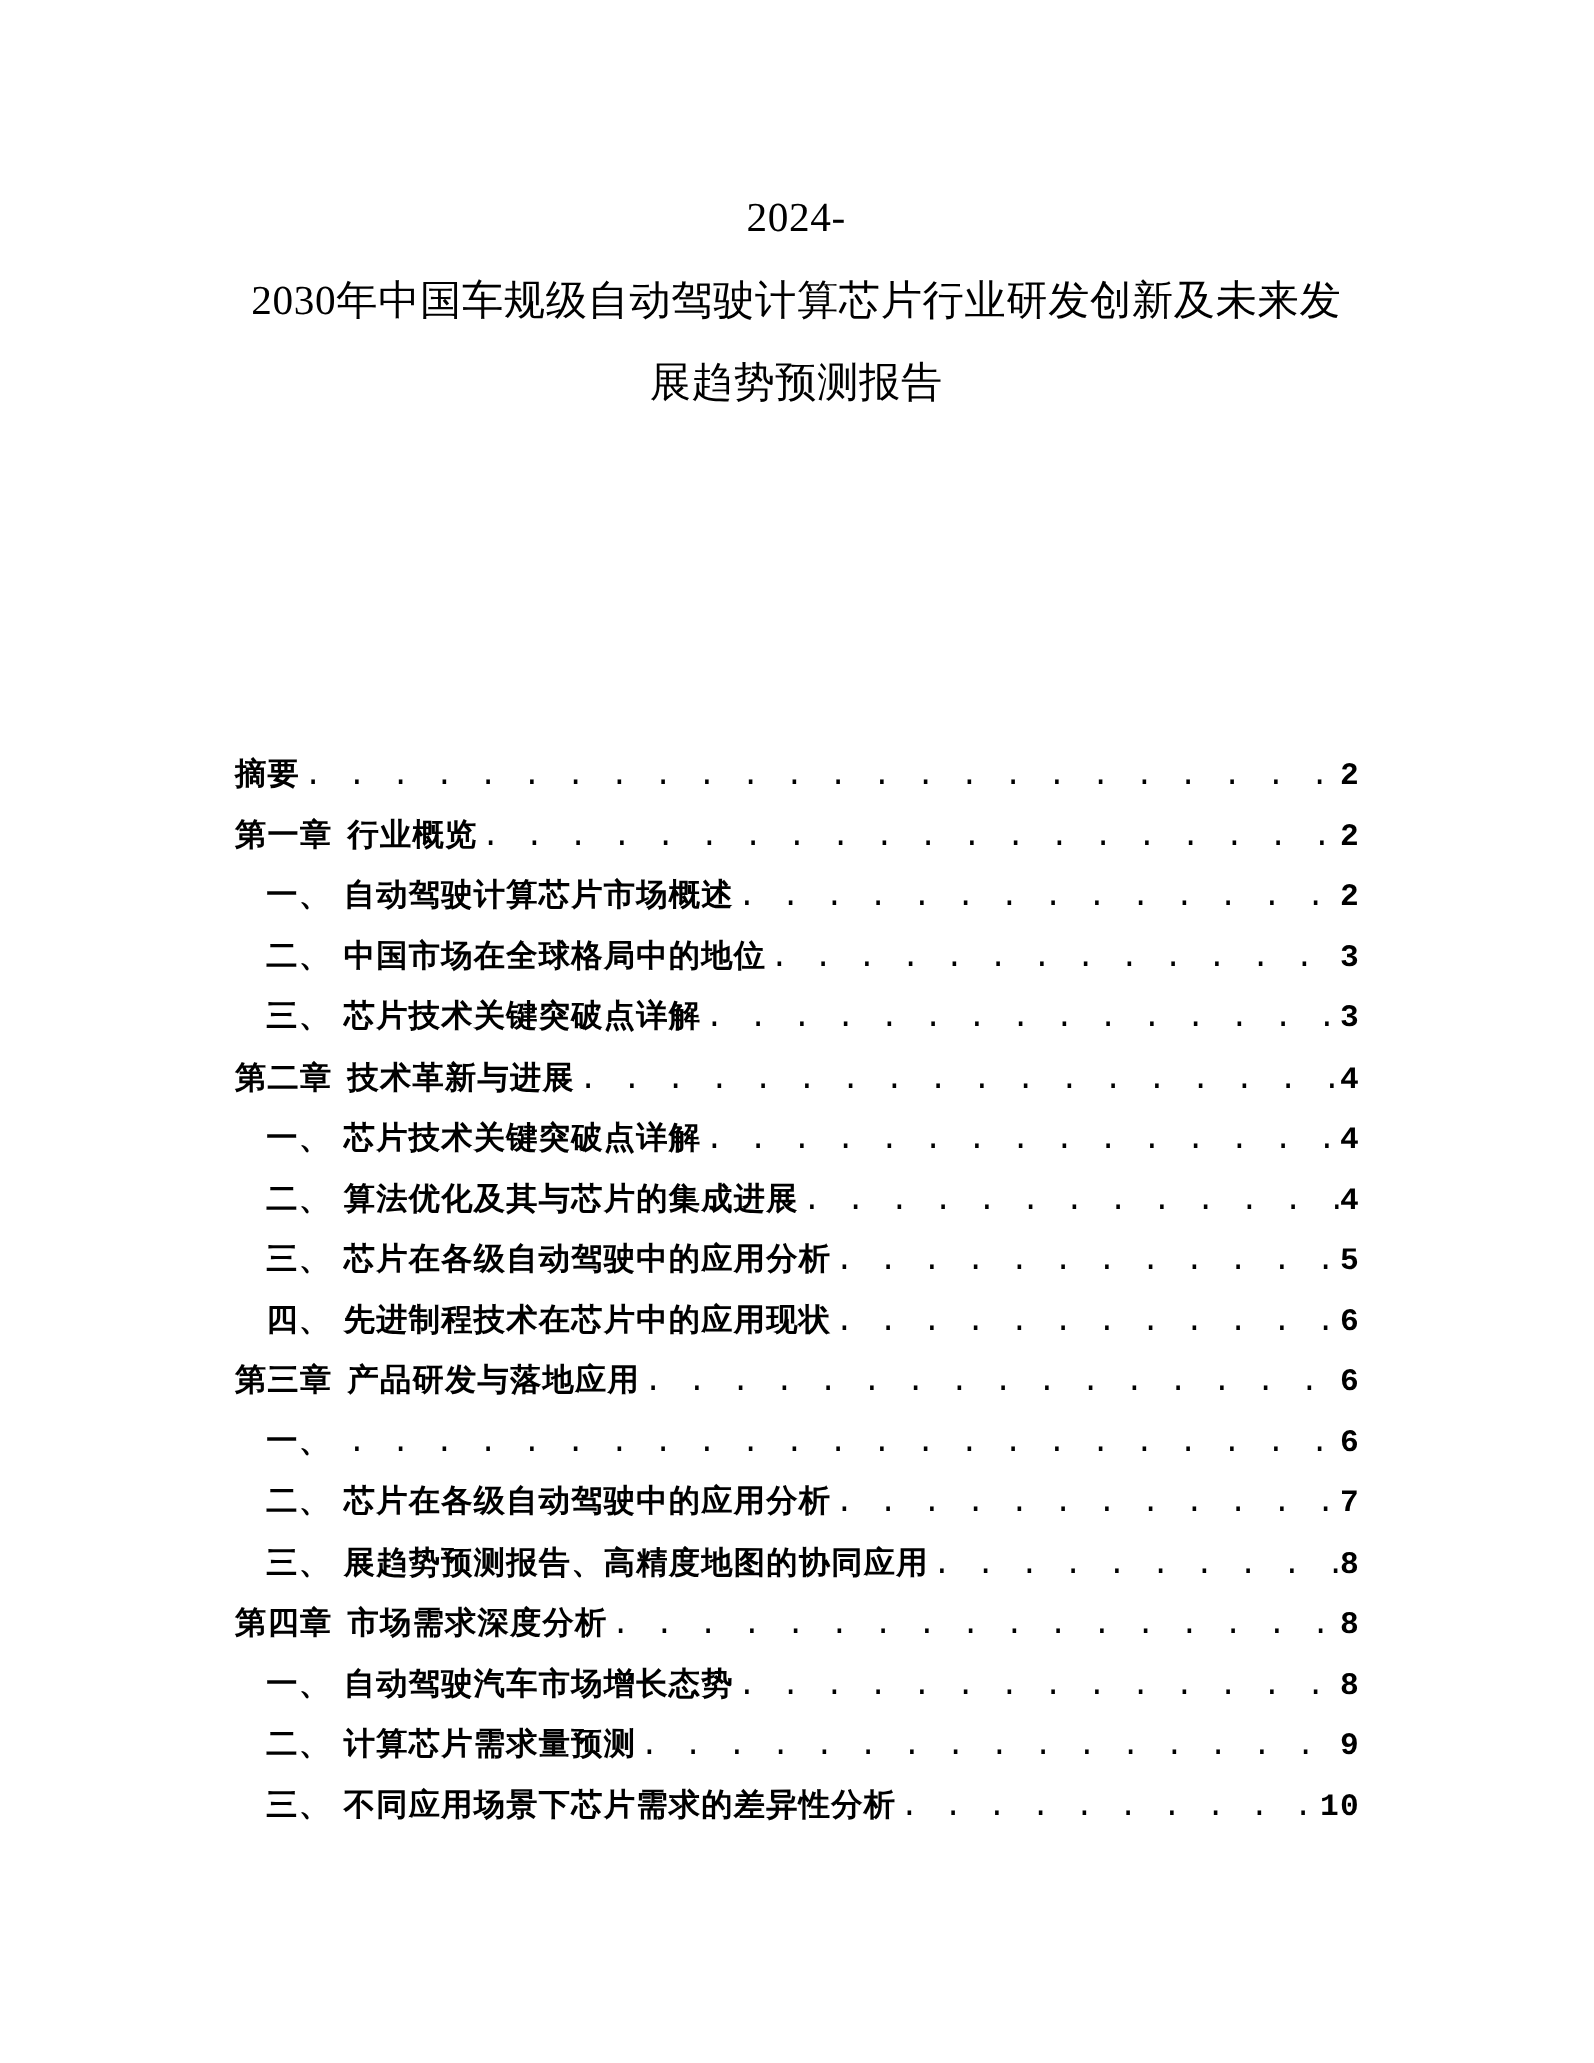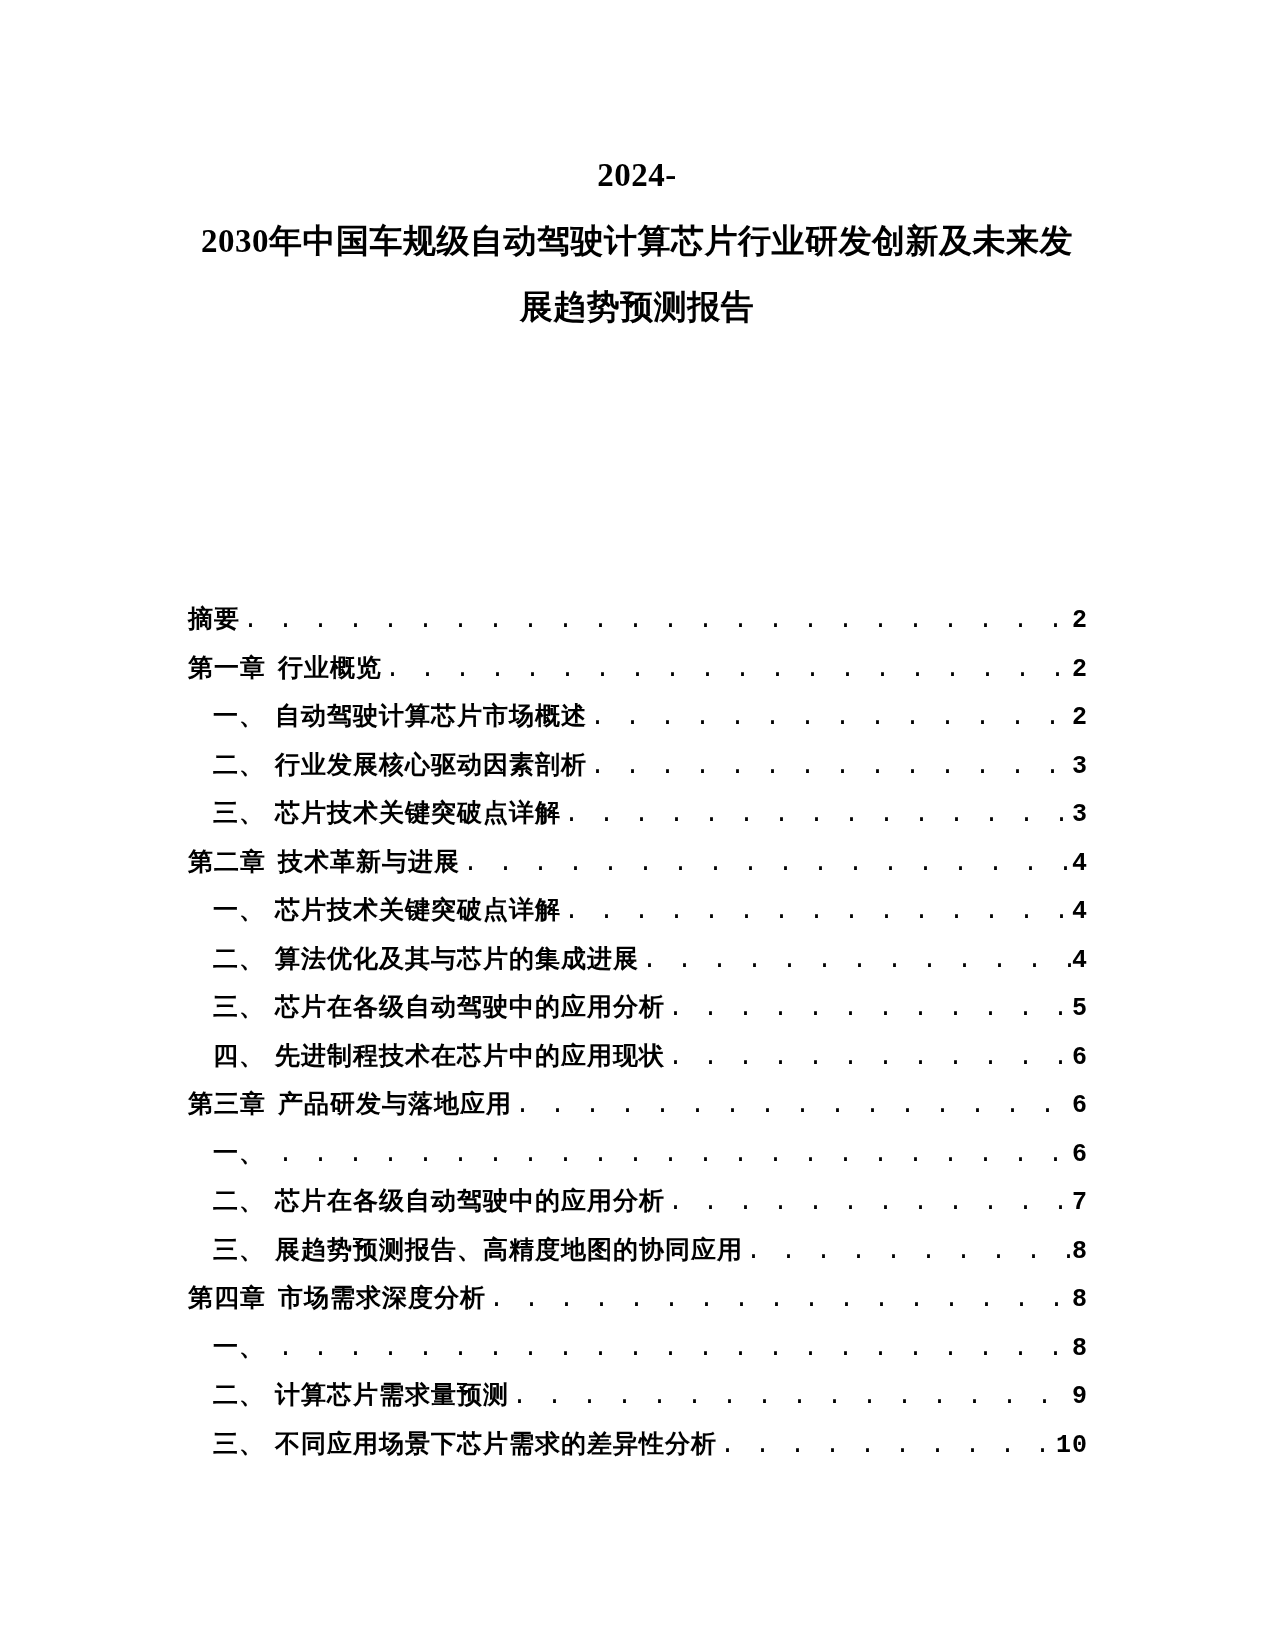--- a/index.html
+++ b/index.html
@@ -17,21 +17,21 @@
     font-family: "Liberation Serif", "DejaVu Serif", serif;
     overflow: hidden;
   }
   .doc-title {
     position: absolute;
     top: 142px;
     left: 187px;
     width: 900px;
     text-align: center;
     font-size: 33px;
-    font-weight: bold;
+    font-weight: normal;
     line-height: 66px;
     letter-spacing: 0.5px;
     color: #000000;
   }
   .toc {
     position: absolute;
     top: 597px;
     left: 188px;
     width: 900px;
   }
@@ -104,21 +104,21 @@
 
     <div class="toc-row sub">
       <span class="num">一、</span>
       <span class="t">自动驾驶计算芯片市场概述</span>
       <span class="leader">. . . . . . . . . . . . . . . . . . . . . . . . . . . . . . . . . . . . . . . . . . . . . . . . . . . . . . . . . . . . . . . . . . . . . . . . . . . . . . . . . . . . . . . . . . </span>
       <span class="pg">2</span>
     </div>
 
     <div class="toc-row sub">
       <span class="num">二、</span>
-      <span class="t">行业发展核心驱动因素剖析</span>
+      <span class="t">中国市场在全球格局中的地位</span>
       <span class="leader">. . . . . . . . . . . . . . . . . . . . . . . . . . . . . . . . . . . . . . . . . . . . . . . . . . . . . . . . . . . . . . . . . . . . . . . . . . . . . . . . . . . . . . . . . . </span>
       <span class="pg">3</span>
     </div>
 
     <div class="toc-row sub">
       <span class="num">三、</span>
       <span class="t">芯片技术关键突破点详解</span>
       <span class="leader">. . . . . . . . . . . . . . . . . . . . . . . . . . . . . . . . . . . . . . . . . . . . . . . . . . . . . . . . . . . . . . . . . . . . . . . . . . . . . . . . . . . . . . . . . . </span>
       <span class="pg">3</span>
     </div>
@@ -187,20 +187,21 @@
 
     <div class="toc-row l1">
       <span class="num">第四章</span>
       <span class="t">市场需求深度分析</span>
       <span class="leader">. . . . . . . . . . . . . . . . . . . . . . . . . . . . . . . . . . . . . . . . . . . . . . . . . . . . . . . . . . . . . . . . . . . . . . . . . . . . . . . . . . . . . . . . . . </span>
       <span class="pg">8</span>
     </div>
 
     <div class="toc-row sub">
       <span class="num">一、</span>
+      <span class="t">自动驾驶汽车市场增长态势</span>
       <span class="leader">. . . . . . . . . . . . . . . . . . . . . . . . . . . . . . . . . . . . . . . . . . . . . . . . . . . . . . . . . . . . . . . . . . . . . . . . . . . . . . . . . . . . . . . . . . </span>
       <span class="pg">8</span>
     </div>
 
     <div class="toc-row sub">
       <span class="num">二、</span>
       <span class="t">计算芯片需求量预测</span>
       <span class="leader">. . . . . . . . . . . . . . . . . . . . . . . . . . . . . . . . . . . . . . . . . . . . . . . . . . . . . . . . . . . . . . . . . . . . . . . . . . . . . . . . . . . . . . . . . . </span>
       <span class="pg">9</span>
     </div>

